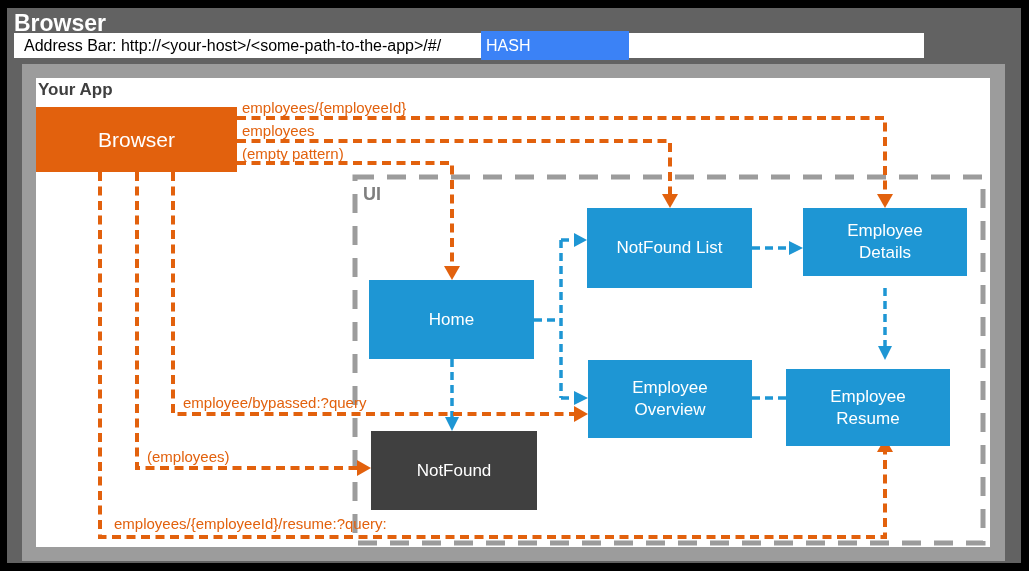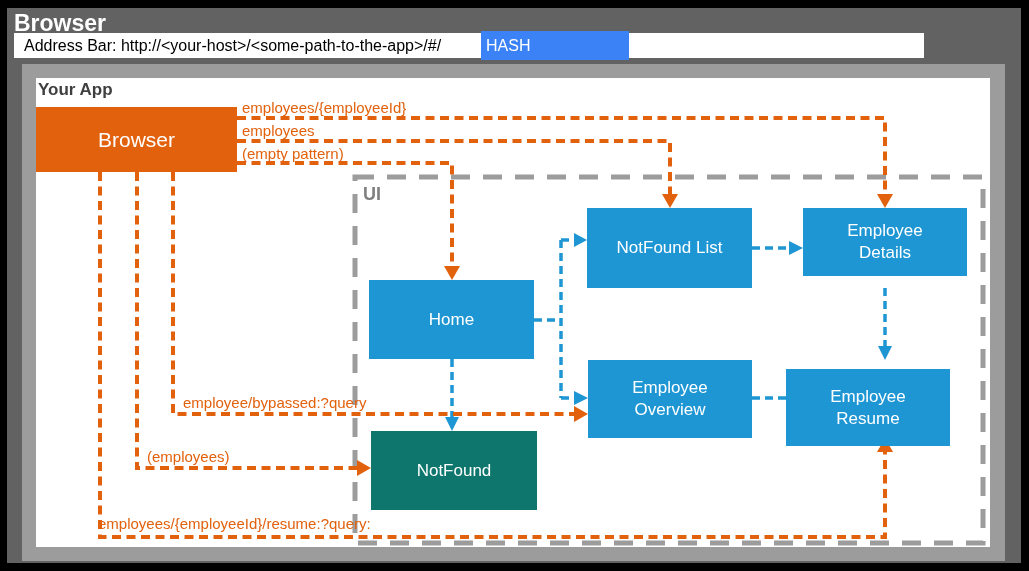--- a/index.html
+++ b/index.html
@@ -19,21 +19,21 @@
   .app-box { position:absolute; left:22px; top:64px; width:983px; height:497px; background:#9C9C9C; }
   .app-inner { position:absolute; left:14px; top:14px; right:15px; bottom:14px; background:#fff; }
   .app-title { position:absolute; left:38px; top:80px; color:#3F3F3F; font-size:17px; font-weight:bold; }
   .ui-title { position:absolute; left:363px; top:184px; color:#7F7F7F; font-size:18px; font-weight:bold;text-align:right; }
 
   svg.overlay { position:absolute; left:0; top:0; width:1029px; height:571px; }
 
   .node { position:absolute; display:flex; align-items:center; justify-content:center;
           color:#fff; font-size:17px; text-align:center; line-height:22px; }
   .node.blue { background:#1E96D4; }
-  .node.darkblue { background:#0f766e; }
+  .node.darkblue { background:#404040; }
   .node.orange { background:#E2610D; font-size:21px; }
 
   .route-label { position:absolute; color:#E2610D; font-size:15px; white-space:nowrap; }
 </style>
 </head>
 <body>
 
 <div id="stage">
 
   <div class="frame"></div>
@@ -123,15 +123,15 @@
 
   <div class="node darkblue" style="left:371px; top:431px; width:166px; height:79px;">
     <span>NotFound</span>
   </div>
 
   <div class="route-label" style="left:242px; top:99px;">employees/{employeeId}</div>
   <div class="route-label" style="left:242px; top:122px;">employees</div>
   <div class="route-label" style="left:242px; top:145px;">(empty pattern)</div>
   <div class="route-label" style="left:183px; top:394px;">employee/bypassed:?query</div>
   <div class="route-label" style="left:147px; top:448px;">(employees)</div>
-  <div class="route-label" style="left:98px; top:515px;">employees/{employeeId}/resume:?query:</div>
+  <div class="route-label" style="left:114px; top:515px;">employees/{employeeId}/resume:?query:</div>
 
 </div>
 
 </body></html>

